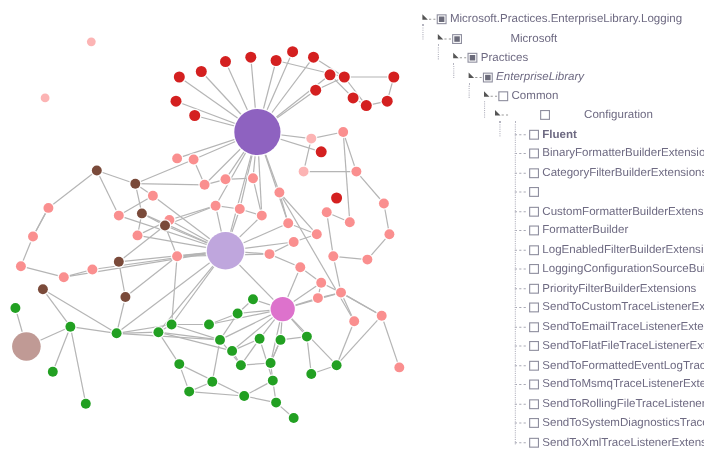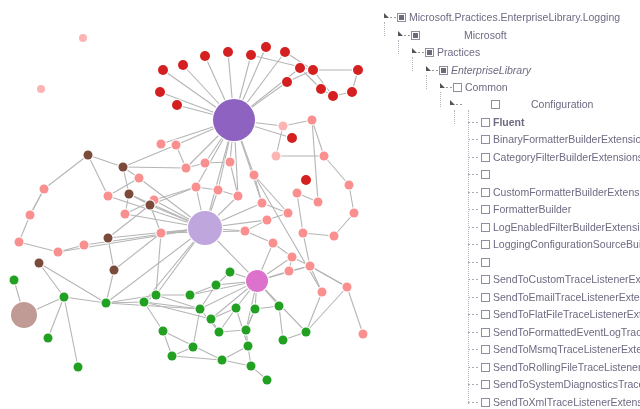--- a/index.html
+++ b/index.html
@@ -562,20 +562,21 @@
           <span class="cb"></span>
           <span class="tlabel" style="color: rgb(110, 106, 130);">LoggingConfigurationSourceBuilderExtensions</span>
         </div>
         <div class="tree-row" style="left: 89px; top: 254px;">
           <span class="tw-line">
             <svg width="13" height="12">
               <line x1="1" y1="6.5" x2="13" y2="6.5" stroke="#a9a9b5" stroke-dasharray="2 2"></line>
             </svg>
           </span>
           <span class="cb"></span>
+          <span class="tlabel" style="color: rgb(110, 106, 130);">PriorityFilterBuilderExtensions</span>
         </div>
         <div class="tree-row" style="left: 89px; top: 271px;">
           <span class="tw-line">
             <svg width="13" height="12">
               <line x1="1" y1="6.5" x2="13" y2="6.5" stroke="#a9a9b5" stroke-dasharray="2 2"></line>
             </svg>
           </span>
           <span class="cb"></span>
           <span class="tlabel" style="color: rgb(110, 106, 130);">SendToCustomTraceListenerExtensions</span>
         </div>

